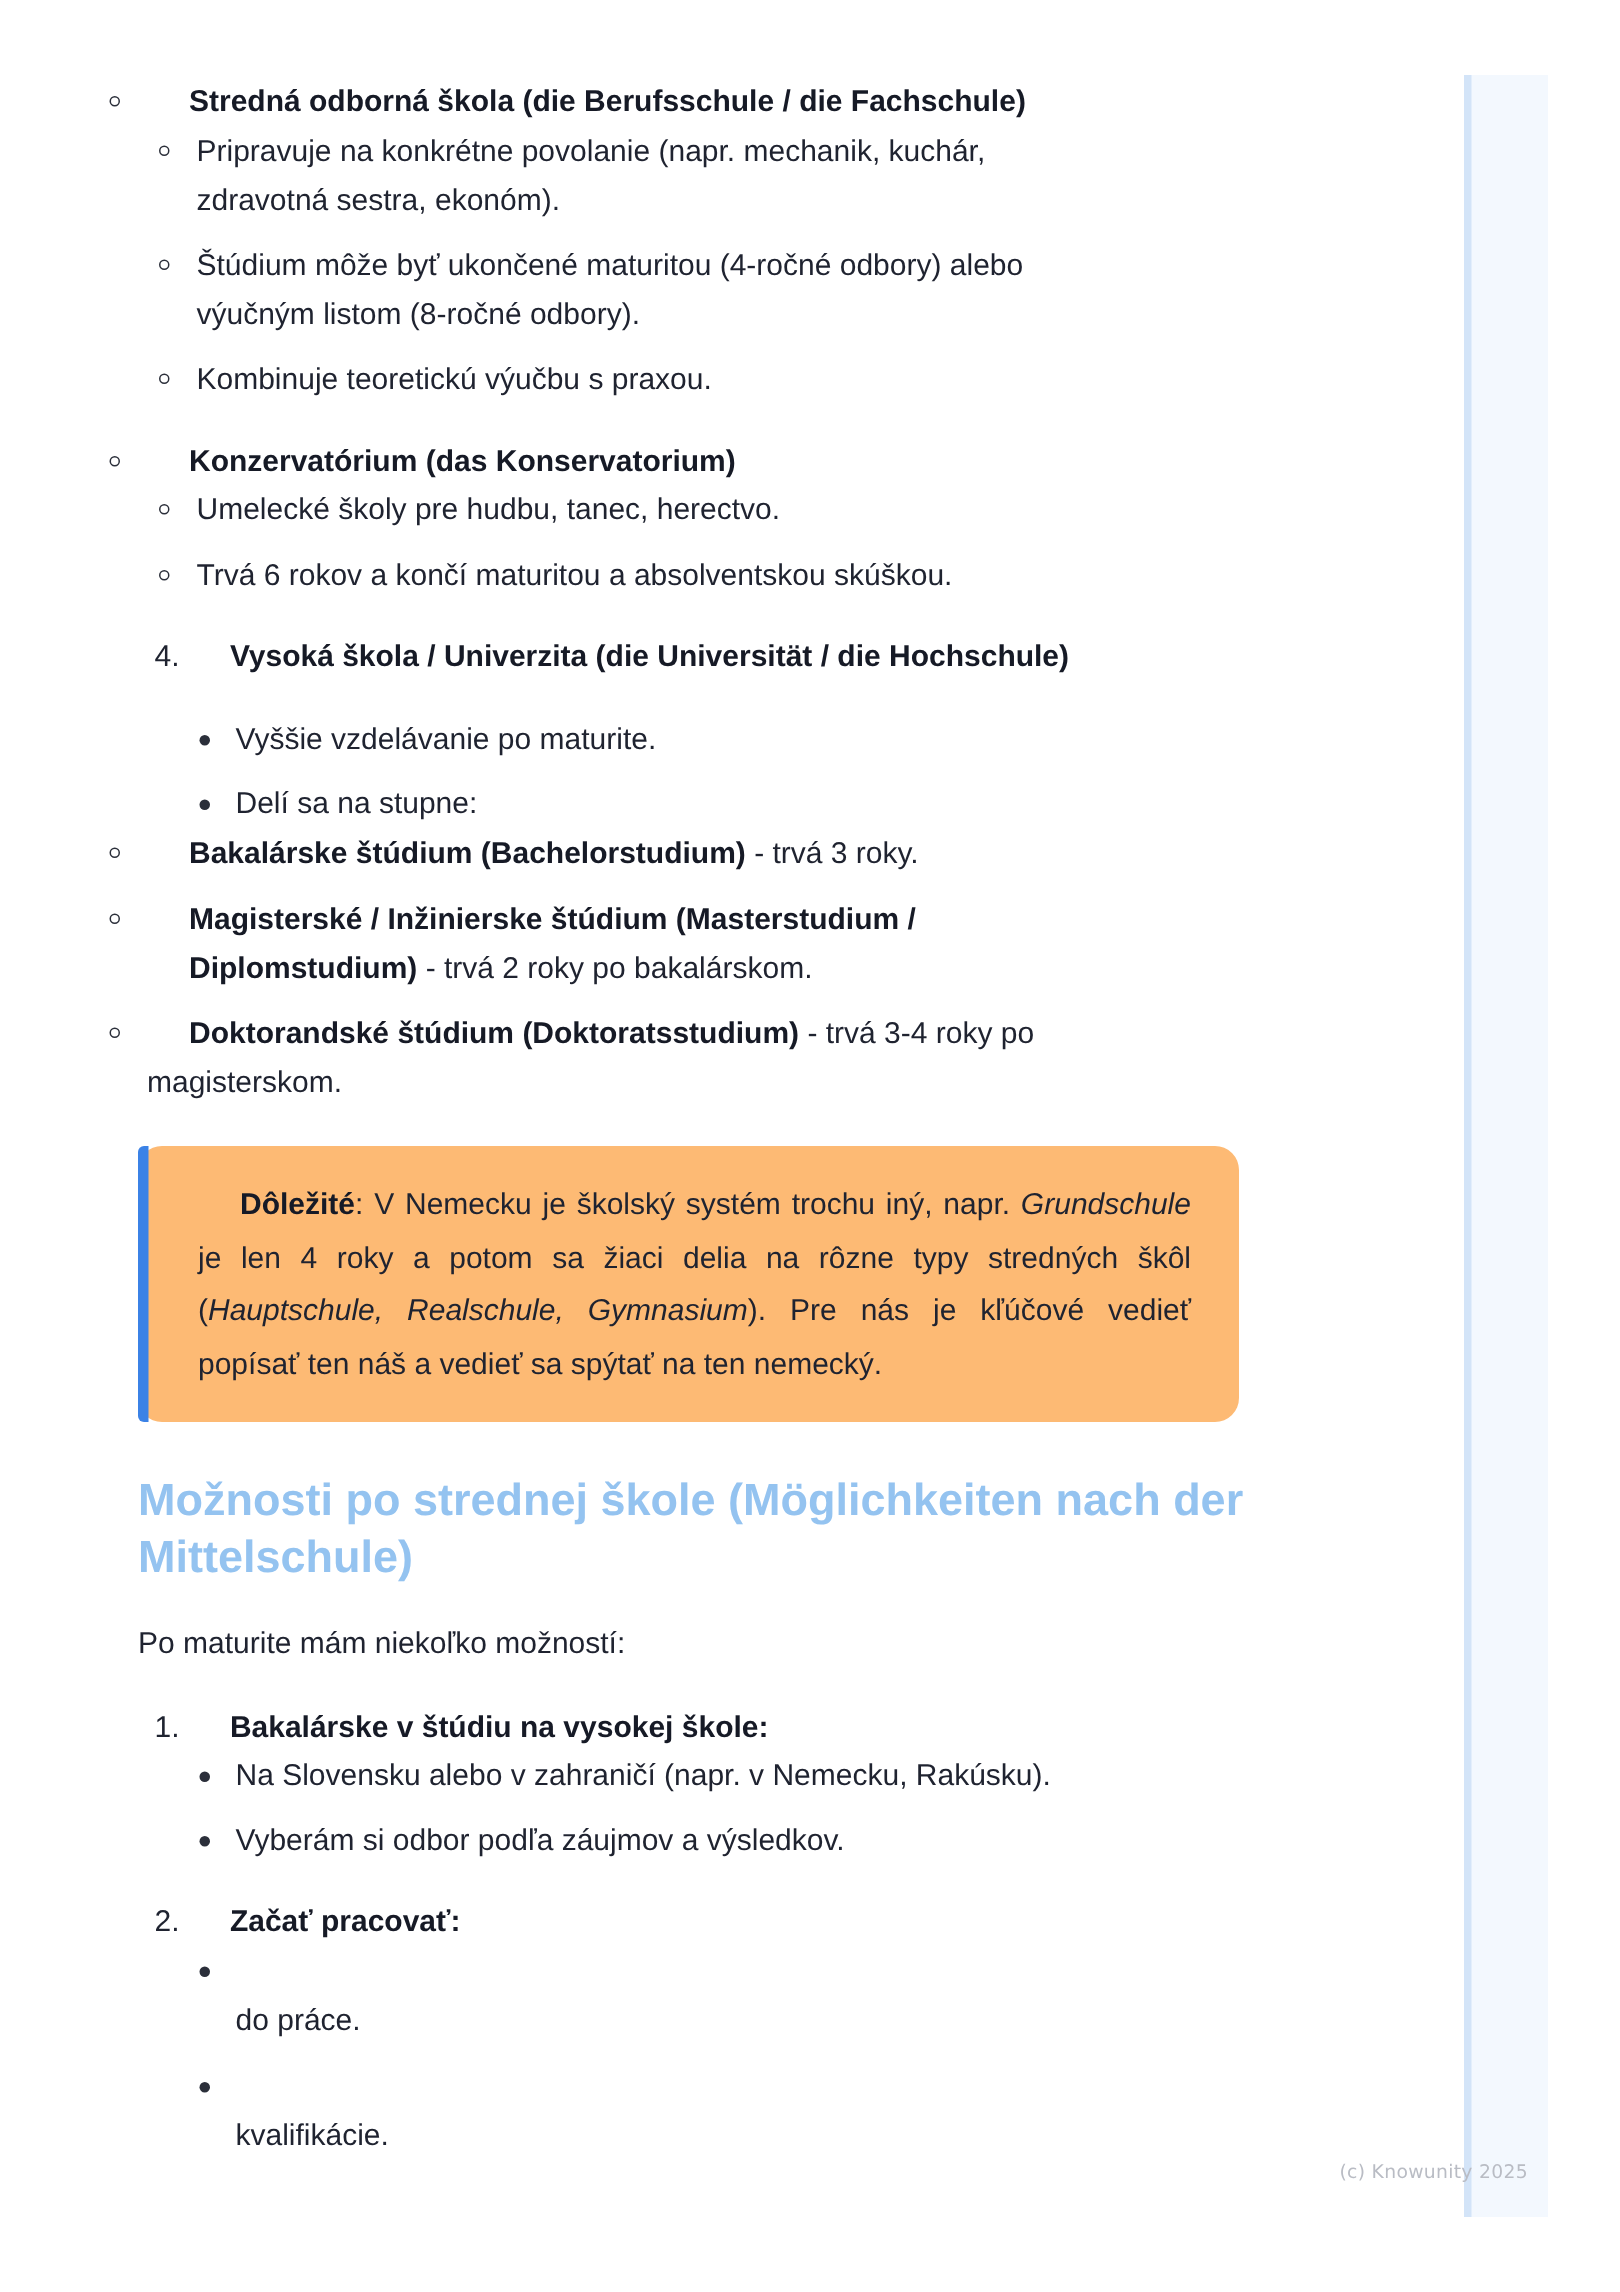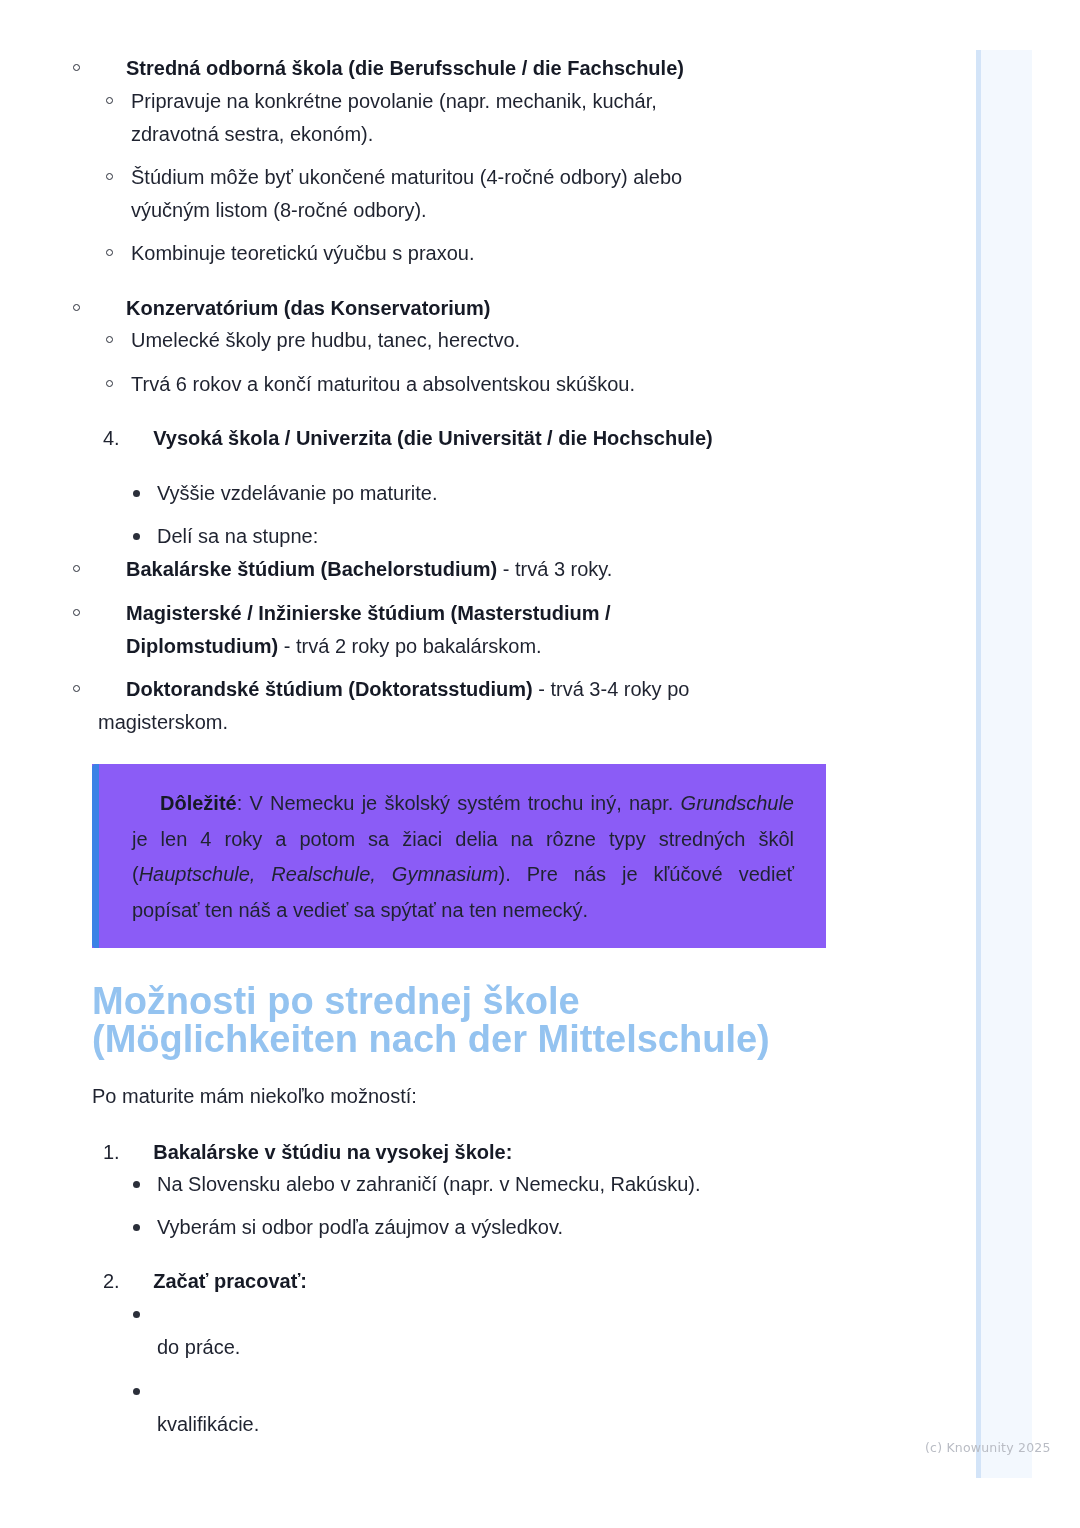--- a/index.html
+++ b/index.html
@@ -59,22 +59,22 @@
       border-radius: 50%;
       box-sizing: border-box;
     }
 
     .callout {
       position: absolute;
       left: 92px;
       top: 764px;
       width: 734px;
       height: 184px;
-      background: #8b5cf6;
-      border-radius: 0;
+      background: #fdba74;
+      border-radius: 16px;
       box-sizing: border-box;
     }
     .callout .bar {
       position: absolute;
       left: 0;
       top: 0;
       width: 7px;
       height: 184px;
       background: #3b82e6;
       border-radius: 4px 0 0 4px;
@@ -88,21 +88,21 @@
       text-align: justify;
       font-size: 20px;
       color: #1f2330;
     }
 
     .heading {
       position: absolute;
       left: 92px;
       top: 982px;
       width: 740px;
-      font-size: 38px;
+      font-size: 30px;
       font-weight: bold;
       line-height: 38px;
       color: #94c3f0;
     }
 
     .sidebar {
       position: absolute;
       left: 976px;
       top: 50px;
       width: 56px;
@@ -118,21 +118,20 @@
       background: #d3e4f8;
     }
     .footer {
       position: absolute;
       left: 893px;
       top: 1440px;
       font-size: 12.5px;
       color: #b9bcc4;
       font-family: "DejaVu Sans", sans-serif;
       letter-spacing: 0.2px;
-      margin-left: 32px;
     }
     .abs { position: absolute; left: 0; width: 100%; }
   </style>
 </head>
 <body>
 
 <div class="page">
 
   <div class="abs line l2" style="top:52px;">
     <span class="bul"></span>

